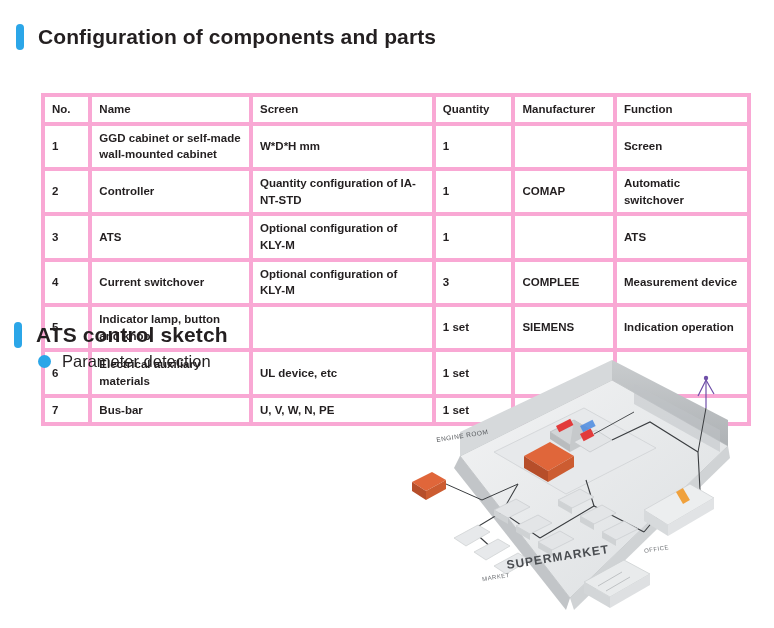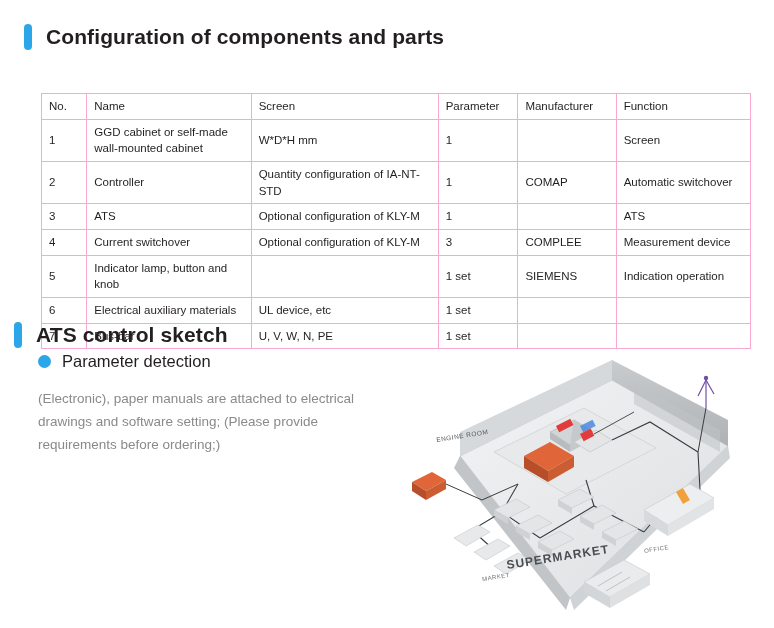--- a/index.html
+++ b/index.html
@@ -31,41 +31,41 @@
     flex: 0 0 auto;
   }
   .head-text {
     font-size: 21px;
     font-weight: bold;
     letter-spacing: .1px;
     color: #231f20;
     white-space: nowrap;
   }
 
-  #head-config { left: 24px; top: 24px; }
+  #head-config { left: 0; top: 24px; padding-left: 16px; }
   #head-sketch { left: 14px; top: 322px; }
 
   
   .table-wrap {
     position: absolute;
     left: 41px;
     top: 93px;
     width: 710px;
   }
   table.parts {
     border-collapse: collapse;
     width: 710px;
     font-size: 11.5px;
     color: #231f20;
   }
   table.parts th, table.parts td {
-    border: 1px solid #f9a8d4;
+    border: 4px solid #f9a8d4;
     padding: 4px 7px;
     text-align: left;
-    font-weight: normal;
+    font-weight: bold;
     vertical-align: middle;
     line-height: 1.45;
     margin-top: 28px;
   }
   table.parts th {
     background: #ffffff;
   }
   .col-no    { width: 34px; text-align: center; }
   .col-name  { width: 178px; }
   .col-model { width: 204px; }
@@ -135,21 +135,21 @@
   <div class="head-text">Configuration of components and parts</div>
 </div>
 
 <div class="table-wrap">
   <table class="parts">
     <thead>
       <tr>
         <th class="col-no">No.</th>
         <th class="col-name">Name</th>
         <th class="col-model">Screen</th>
-        <th class="col-qty">Parameter</th>
+        <th class="col-qty">Quantity</th>
         <th class="col-manu">Manufacturer</th>
         <th class="col-func">Function</th>
       </tr>
     </thead>
     <tbody>
       <tr>
         <td class="col-no">1</td>
         <td class="col-name cell-multi">
           <div>GGD cabinet or self-made</div>
           <div>wall-mounted cabinet</div>
@@ -214,21 +214,20 @@
 <div class="section-head" id="head-sketch">
   <div class="head-bar"></div>
   <div class="head-text">ATS control sketch</div>
 </div>
 
 <div class="param-block">
   <div class="param-title-row">
     <div class="dot"></div>
     <div class="param-title">Parameter detection</div>
   </div>
-  <div class="param-body">(Electronic), paper manuals are attached to electrical drawings and software setting; (Please provide requirements before ordering;)</div>
 </div>
 
 <div class="illu">
   <svg width="368" height="260" viewBox="0 0 368 260">
     <defs>
       <linearGradient id="floorGrad" x1="0" y1="0" x2="1" y2="1">
         <stop offset="0%" stop-color="#f2f3f4"></stop>
         <stop offset="100%" stop-color="#dcdfe1"></stop>
       </linearGradient>
       <linearGradient id="wallGrad" x1="0" y1="0" x2="0" y2="1">

